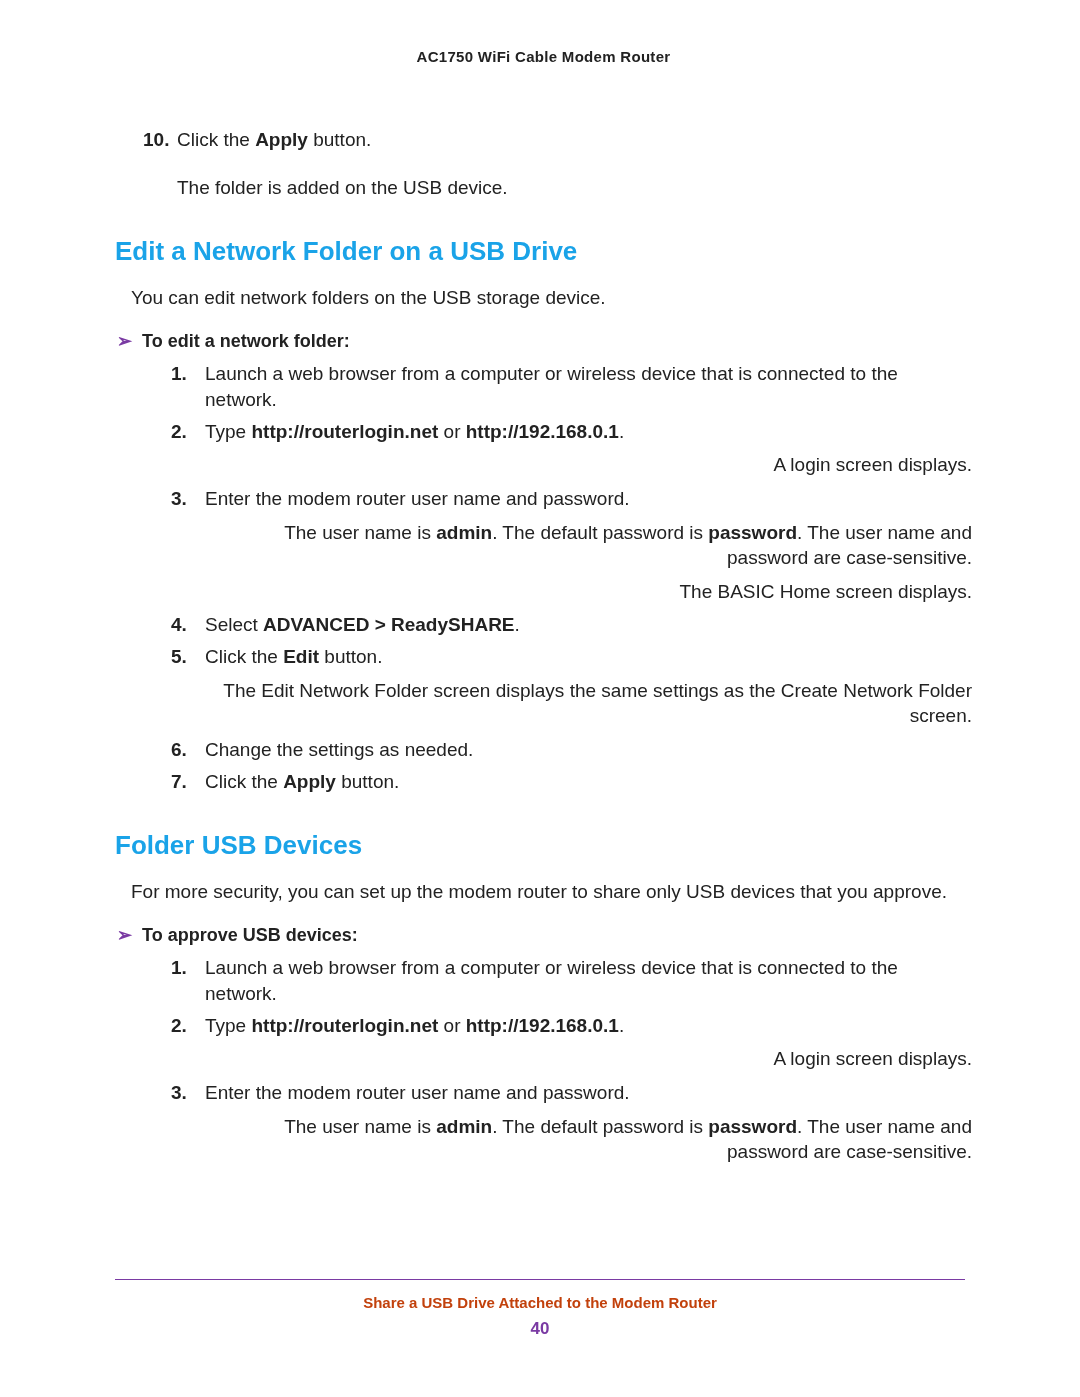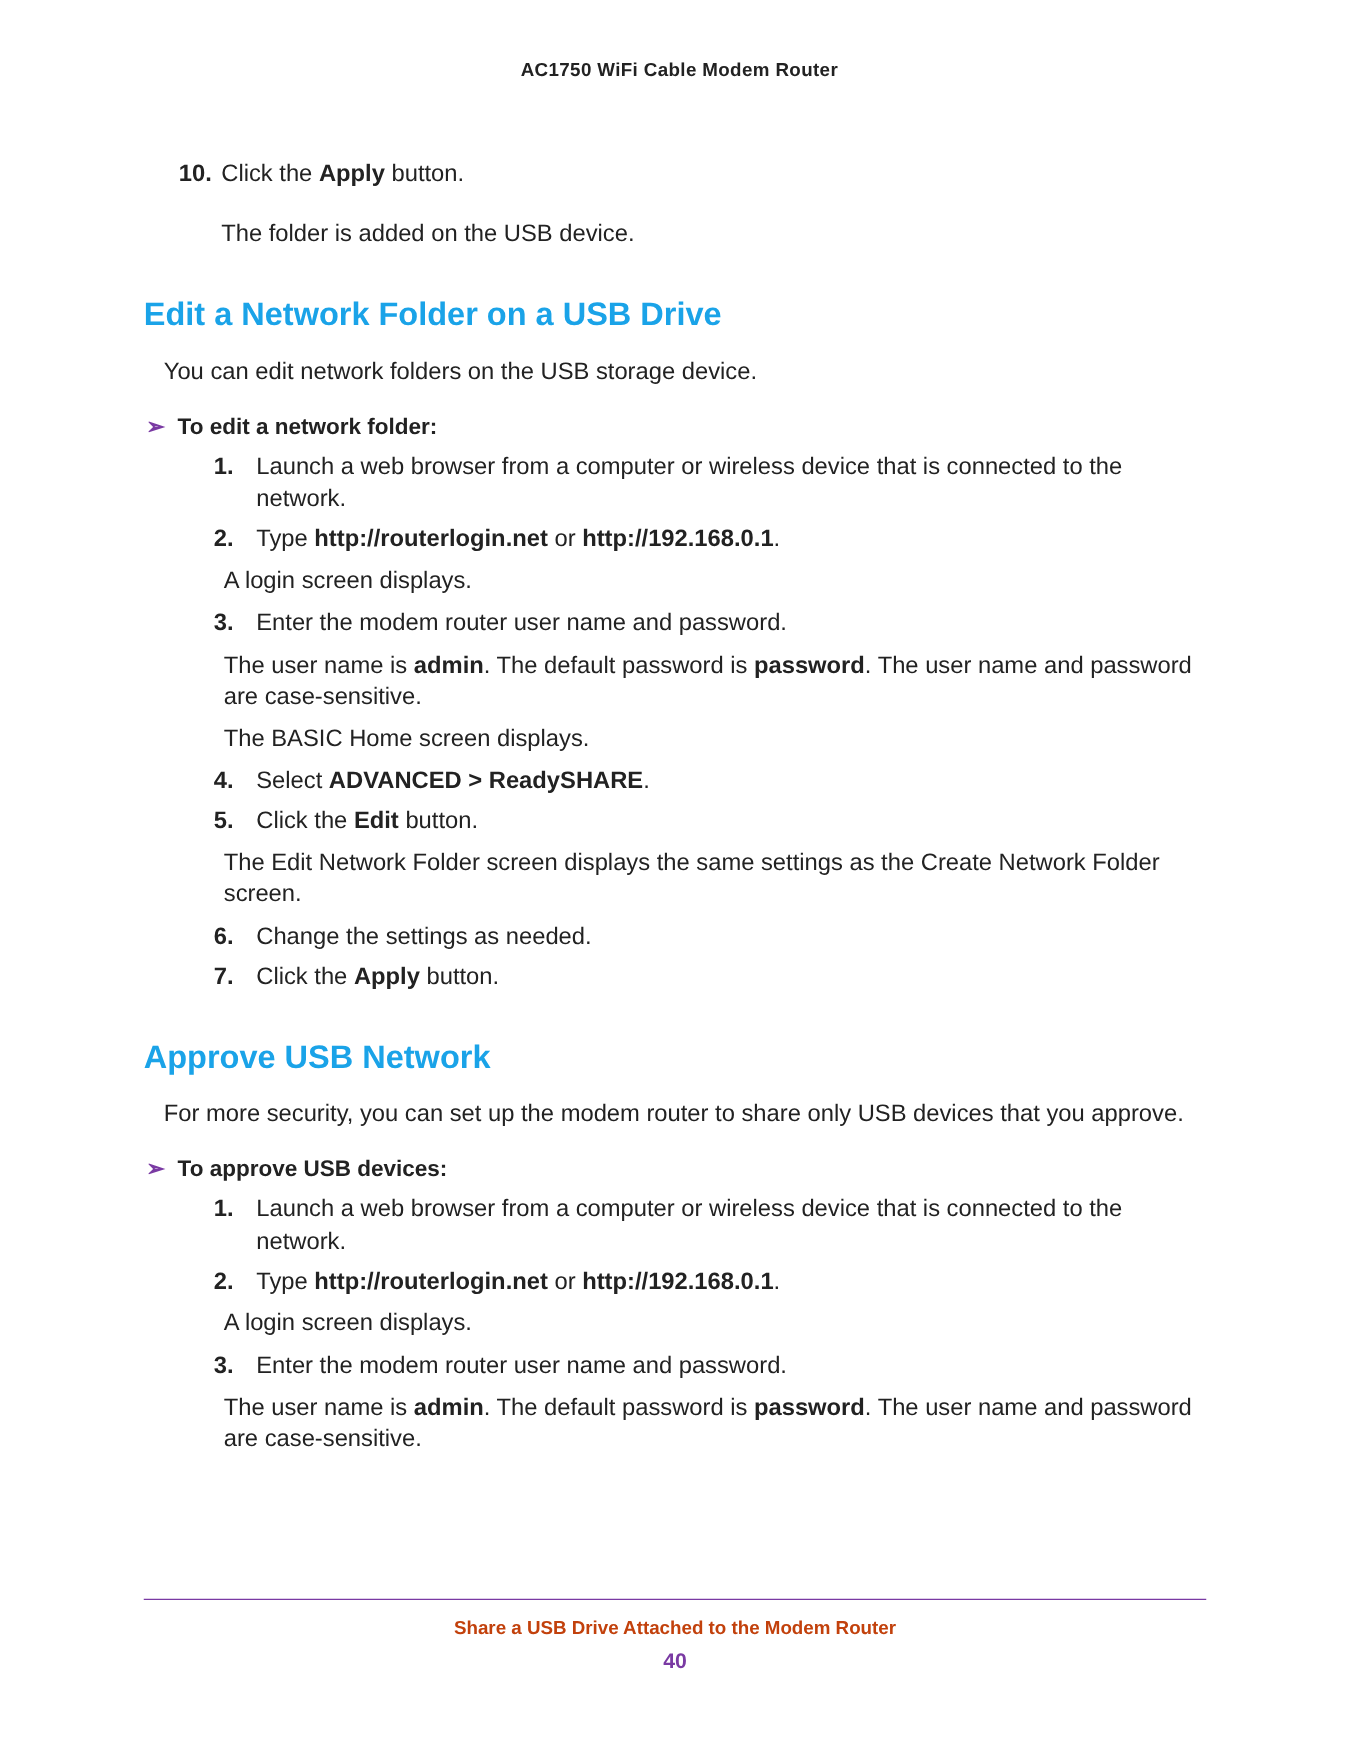--- a/index.html
+++ b/index.html
@@ -69,21 +69,21 @@
   .task-arrow {
     color: #7a3aa3;
     font-size: 18px;
     margin-right: 10px;
     margin-left: 2px;
   }
   .ol {
     padding-left: 28px;
   }
   .ol .step-row .step-num { min-width: 34px; }
-  .ol .sub-para { margin-left: 36px; }
+  .ol .sub-para { margin-left: 62px; text-align: right; }
   .ol .step-row { margin-left: 28px; }
   b { font-weight: 700; }
   .footer {
     position: absolute;
     left: 115px; right: 115px; bottom: 58px;
     text-align: center;
   }
   .rule {
     height: 1px;
     background: #7a3aa3;
@@ -175,21 +175,21 @@
       </div>
 
       <div class="step-row">
         <div class="step-num">7.</div>
         <div class="step-text">
           <span>Click the </span><b>Apply</b><span> button.</span>
         </div>
       </div>
     </div>
 
-    <div class="h1">Approve USB Network</div>
+    <div class="h1">Folder USB Devices</div>
     <div class="body-para">For more security, you can set up the modem router to share only USB devices that you approve.</div>
 
     <div class="task-head">
       <span class="task-arrow">➢</span>
       <span>To approve USB devices:</span>
     </div>
 
     <div class="ol">
 
       <div class="step-row">

